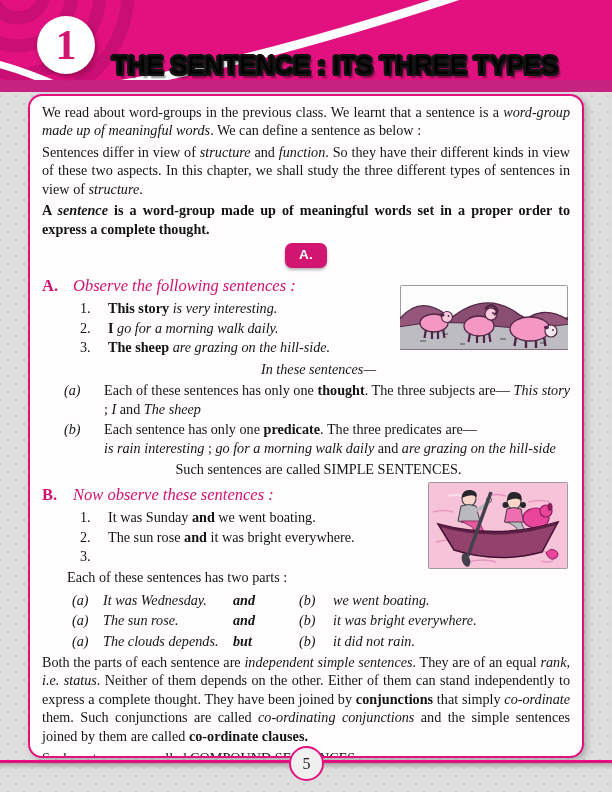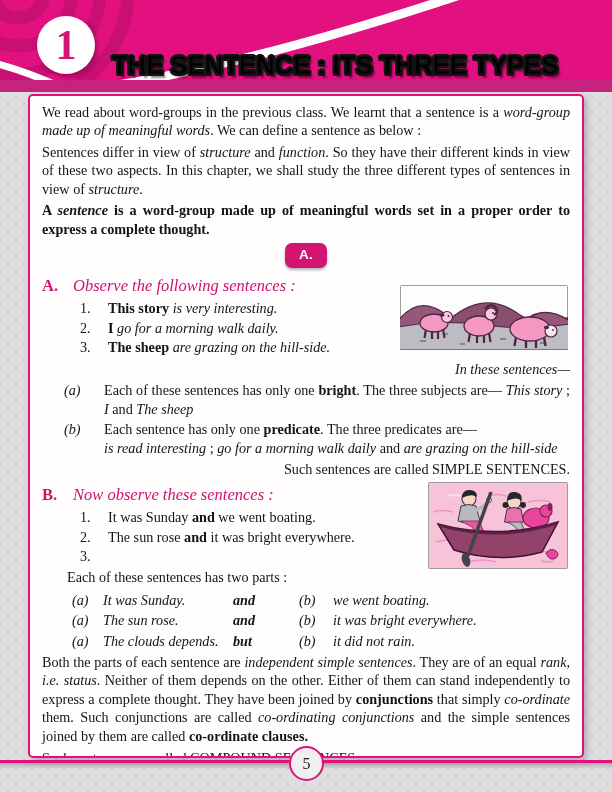--- a/index.html
+++ b/index.html
@@ -19,26 +19,26 @@
   .chapter-circle span{color:#D31572;font-family:"Liberation Serif",serif;font-weight:700;font-size:42px;line-height:1;}
   .page-title{position:absolute;left:98px;right:40px;top:0;height:80px;z-index:2;
     display:flex;align-items:center;justify-content:center;white-space:nowrap;
     color:#000000;font-family:"Liberation Sans",sans-serif;font-weight:700;font-size:26px;letter-spacing:-0.2px;
     -webkit-text-stroke:1px #141414;
     text-shadow:2px 0 0 #141414,-2px 0 0 #141414,0 2px 0 #141414,0 -2px 0 #141414,
       1.5px 1.5px 0 #141414,-1.5px 1.5px 0 #141414,1.5px -1.5px 0 #141414,-1.5px -1.5px 0 #141414,
       3px 3.5px 2px rgba(0,0,0,.45);margin-top:25px;}
   
   .content{position:absolute;left:28px;top:94px;width:556px;height:664px;box-sizing:border-box;
-    background:#fffdfd;border:2.5px solid #E3117F;border-radius:5px;
+    background:#fffdfd;border:2.5px solid #E3117F;border-radius:14px;
     padding:5px 12px 4px 12px;overflow:hidden;box-shadow:3px 3px 6px rgba(0,0,0,.22);
     font-size:14.2px;line-height:18.6px;}
   .para{margin:1.5px 0 3px;text-align:justify;}
   .def{font-weight:700;}
-  .indent{margin-left:25px;text-align:right;}
+  .indent{margin-left:25px;text-align:center;}
   .run-b{font-weight:700;} .run-i{font-style:italic;} .run-bi{font-weight:700;font-style:italic;}
   .badge-row{display:flex;justify-content:center;margin:4px 0 4px;}
   .badge{background:#D31572;color:#fff;font-family:"Liberation Sans",sans-serif;font-weight:700;
     font-size:13.5px;padding:3px 14px 4px;border-radius:7px;display:flex;gap:9px;
     box-shadow:0 2px 3px rgba(0,0,0,.3);letter-spacing:0.2px;}
   .heading{display:flex;margin:2px 0 2px;color:#CF1270;font-size:16.5px;line-height:23px;}
   .h-label{width:31px;font-weight:700;flex:none;}
   .h-text{font-weight:400;font-style:italic;}
   .num-item{display:flex;padding-left:38px;line-height:19.6px;}
   .num{width:28px;flex:none;}
@@ -136,25 +136,25 @@
         <circle cx="151" cy="46" r="6" fill="#f3e9ee" stroke="#4f2545" stroke-width="1.2"></circle>
         <ellipse cx="146.5" cy="42.5" rx="2.6" ry="1.8" fill="#4f2545"></ellipse>
         <circle cx="153" cy="45" r="0.9" fill="#4f2545"></circle>
       </svg>
     </div>
 
     <p class="para indent"><span class="run-i">In these sentences—</span></p>
 
     <div class="sub-item">
       <span class="s-label">(a)</span>
-      <span class="s-text"><span>Each of these sentences has only one </span><span class="run-b">bright</span><span>. The three subjects are— </span><span class="run-i">This story</span><span> ; </span><span class="run-i">I</span><span> and </span><span class="run-i">The sheep</span></span>
+      <span class="s-text"><span>Each of these sentences has only one </span><span class="run-b">thought</span><span>. The three subjects are— </span><span class="run-i">This story</span><span> ; </span><span class="run-i">I</span><span> and </span><span class="run-i">The sheep</span></span>
     </div>
     <div class="sub-item">
       <span class="s-label">(b)</span>
-      <span class="s-text"><span>Each sentence has only one </span><span class="run-b">predicate</span><span>. The three predicates are—</span><br><span class="run-i">is read interesting</span><span> ; </span><span class="run-i">go for a morning walk daily</span><span> and </span><span class="run-i">are grazing on the hill-side</span></span>
+      <span class="s-text"><span>Each sentence has only one </span><span class="run-b">predicate</span><span>. The three predicates are—</span><br><span class="run-i">is rain interesting</span><span> ; </span><span class="run-i">go for a morning walk daily</span><span> and </span><span class="run-i">are grazing on the hill-side</span></span>
     </div>
 
     <p class="para indent">Such sentences are called SIMPLE SENTENCES.</p>
 
     <div class="split">
       <div class="split-left">
         <div class="heading">
           <span class="h-label">B.</span>
           <span class="h-text">Now observe these sentences :</span>
         </div>
@@ -194,21 +194,21 @@
         <path d="M12,43.5 Q70,60 128,41.5" stroke="#5e1f44" stroke-width="2.5" fill="none"></path>
         <path d="M63,10 L40,74" stroke="#42424c" stroke-width="3.5"></path>
         <ellipse cx="38" cy="78" rx="4" ry="7" fill="#42424c" transform="rotate(-18 38 78)"></ellipse>
         <path d="M118,71 q5,-6 10,-2 q4,3 0,7 q-6,4 -10,-5 z" fill="#e8459b" stroke="#8c1d5c" stroke-width="1"></path>
         <path d="M113,79 q6,2 12,0" stroke="#e795bd" stroke-width="1.4" fill="none"></path>
       </svg>
     </div>
 
     <div class="pair-row">
       <span>(a)</span>
-      <span>It was Sunday.</span>
+      <span>It was Wednesday.</span>
       <span class="conj">and</span>
       <span>(b)</span>
       <span>we went boating.</span>
     </div>
     <div class="pair-row">
       <span>(a)</span>
       <span>The sun rose.</span>
       <span class="conj">and</span>
       <span>(b)</span>
       <span>it was bright everywhere.</span>

